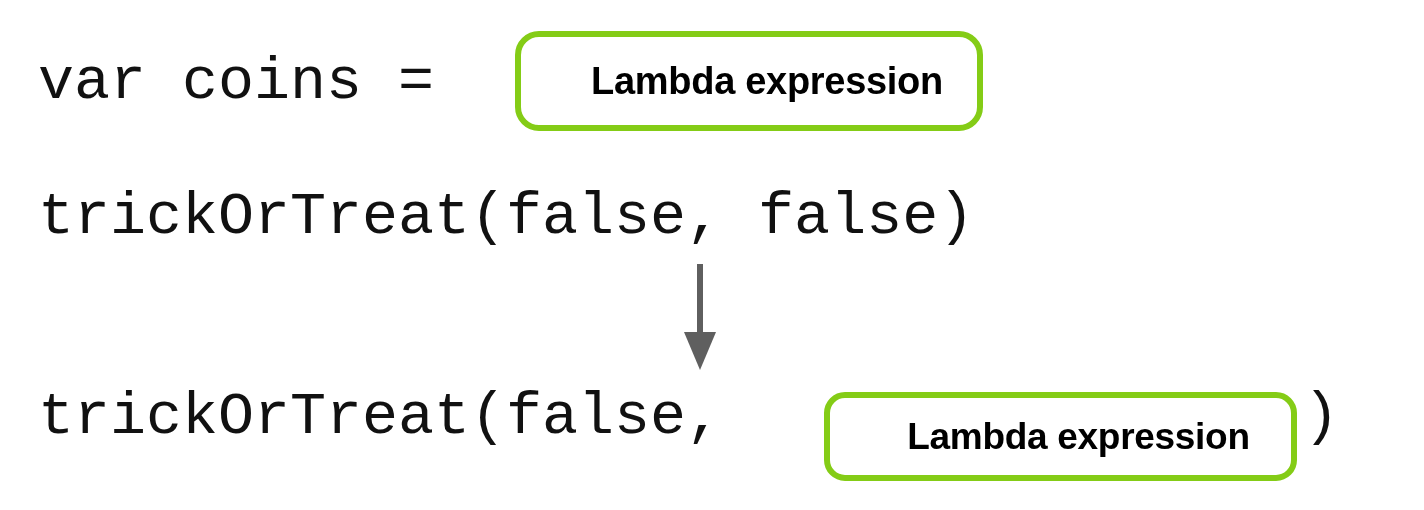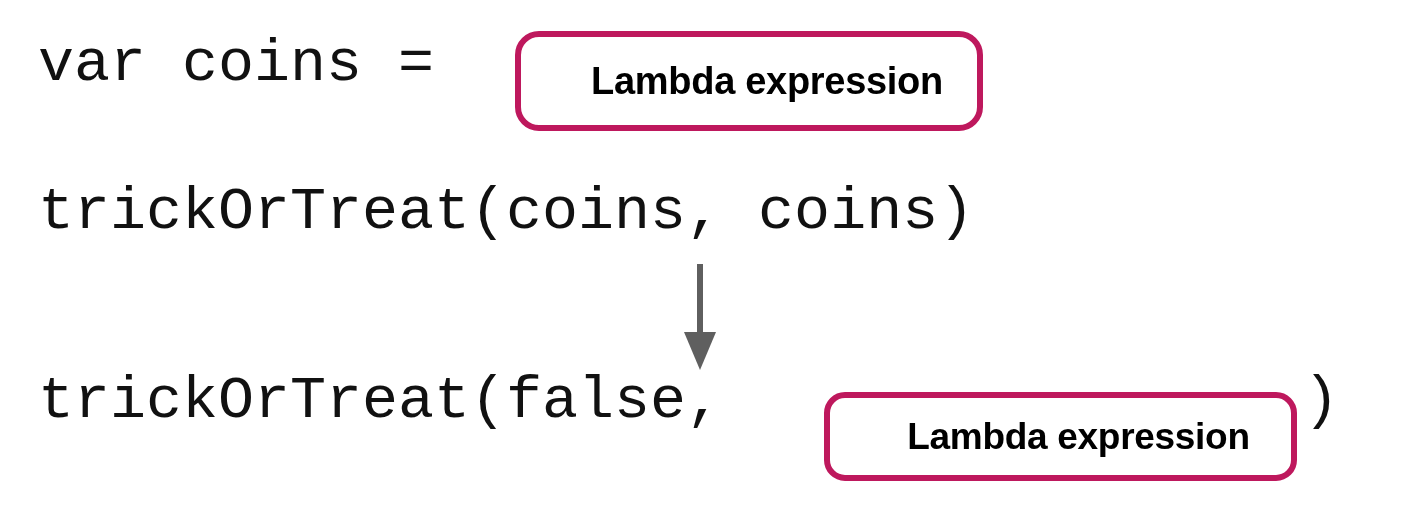--- a/index.html
+++ b/index.html
@@ -13,21 +13,21 @@
     height: 510px;
     background: #ffffff;
     overflow: hidden;
     font-family: "Liberation Sans", sans-serif;
   }
 
   
   .code-row {
     position: absolute;
     display: flex;
-    align-items: flex-start;
+    align-items: center;
     white-space: pre;
   }
   .code-text {
     font-family: "Liberation Mono", monospace;
     font-size: 60px;
     line-height: 1;
     color: #111111;
     letter-spacing: 0px;
     white-space: pre;
   }
@@ -36,21 +36,21 @@
   #row-call-before { left: 38px; top: 182px; height: 70px; }
   #row-call-after  { left: 38px; top: 371px; height: 92px; }
 
   
   .badge {
     box-sizing: border-box;
     display: inline-flex;
     align-items: center;
     justify-content: center;
     background: #ffffff;
-    border: 6px solid #be185d;
+    border: 6px solid #84cc16;
     border-radius: 22px;
     color: #000000;
     font-family: "Liberation Sans", sans-serif;
     font-weight: bold;
     letter-spacing: -0.3px;
     white-space: nowrap;
     padding-left: 36px;
   }
   #badge-assignment {
     position: absolute;
@@ -90,21 +90,21 @@
 
   <div class="code-row" id="row-assignment">
     <span class="code-text">var coins = </span>
   </div>
 
   <div class="badge" id="badge-assignment">
     <span>Lambda expression</span>
   </div>
 
   <div class="code-row" id="row-call-before">
-    <span class="code-text">trickOrTreat(coins, coins)</span>
+    <span class="code-text">trickOrTreat(false, false)</span>
   </div>
 
   <svg id="transform-arrow" viewBox="0 0 48 110">
     <line x1="24" y1="2" x2="24" y2="78" stroke="#5f5f5f" stroke-width="6"></line>
     <polygon points="24,108 8,70 40,70" fill="#5f5f5f"></polygon>
   </svg>
 
   <div class="code-row" id="row-call-after">
     <span class="code-text">trickOrTreat(false, </span>
     <span class="gap-sm"></span>

